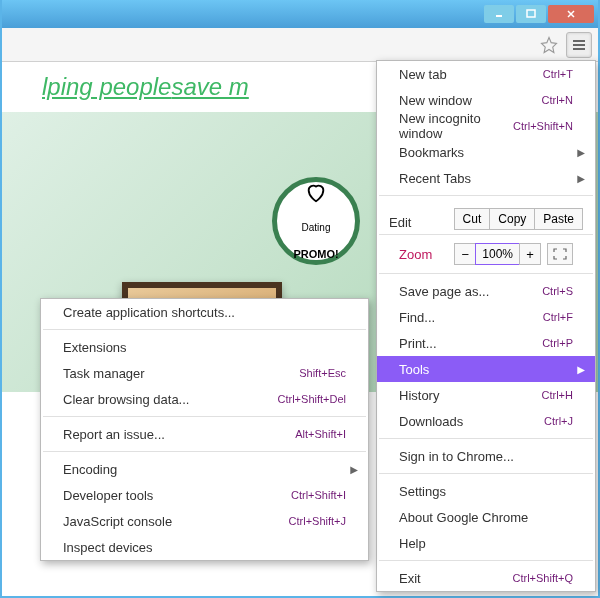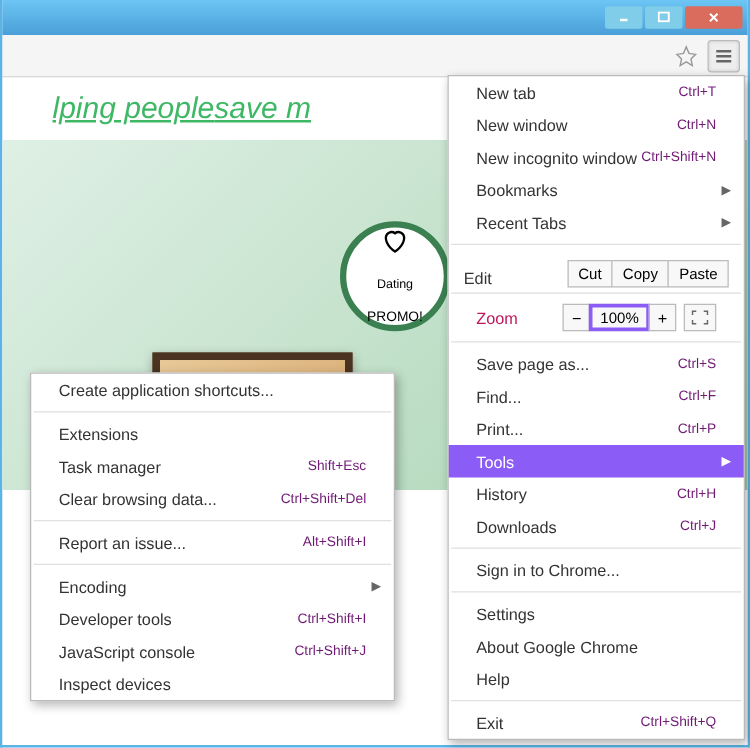--- a/index.html
+++ b/index.html
@@ -13,42 +13,42 @@
 .toolbar{height:34px;background:#f5f5f5;border-bottom:1px solid #d0d0d0;display:flex;justify-content:flex-end;align-items:center;padding:0 6px;gap:6px}
 .star{width:22px;height:22px;display:flex;align-items:center;justify-content:center;color:#888}
 .hamburger{width:26px;height:26px;border:1px solid #bbb;border-radius:3px;background:#eee;display:flex;align-items:center;justify-content:center;box-shadow:inset 0 0 3px rgba(0,0,0,.15)}
 .hamburger svg{color:#666}
 .page{position:absolute;top:62px;left:0;right:0;bottom:0;background:#fff}
 .banner{height:50px;display:flex;align-items:center;padding-left:40px}
 .banner span{color:#3eb865;font-size:24px;font-style:italic;text-decoration:underline}
 .hero{position:absolute;top:50px;left:0;right:0;height:280px;background:linear-gradient(135deg,#dff0e5 0%,#c5e2cc 50%,#a8d4b2 100%)}
 .promo-circle{position:absolute;top:115px;left:270px;width:88px;height:88px;border-radius:50%;background:#fff;border:5px solid #3a8050;display:flex;flex-direction:column;align-items:center;justify-content:space-between}
 .promo-circle .dlabel{font-size:10px;margin-top:2px}
-.promo-circle .plabel{font-size:11px;font-weight:normal}
+.promo-circle .plabel{font-size:11px;font-weight:bold}
 .photoframe{position:absolute;top:170px;left:120px;width:160px;height:120px;background:#6b4a2e;border:6px solid #4a3320;box-shadow:0 3px 8px rgba(0,0,0,.3)}
 .photoframe .inner{width:100%;height:100%;background:linear-gradient(135deg,#e8c898,#d4a76c)}
 .menu{position:absolute;background:#fff;border:1px solid #bababa;box-shadow:2px 3px 8px rgba(0,0,0,.3)}
-.menu-main{top:60px;right:4px;width:238px}
-.menu-sub{top:298px;left:24px;width:292px}
+.menu-main{top:60px;right:4px;width:220px}
+.menu-sub{top:298px;left:40px;width:329px}
 .mi{height:26px;display:flex;align-items:center;padding:0 22px;color:#333;cursor:default;position:relative}
 .mi .sc{margin-left:auto;color:#701a75;font-size:11px}
 .mi .arrow{position:absolute;right:10px;color:#666;font-size:10px}
 .mi.hl{background:#8b5cf6;color:#fff}
 .mi.hl .arrow{color:#fff}
 .sep{height:1px;background:#e0e0e0;margin:4px 2px}
 .editrow{height:30px;display:flex;align-items:flex-end;padding:0 12px}
 .editrow .lbl{color:#333}
 .editrow .btns{margin-left:auto;display:flex}
 .editrow .btn{border:1px solid #bbb;padding:3px 8px;background:#f8f8f8;font-size:12px;margin-left:-1px}
 .editrow .btn:first-child{margin-left:0}
 .zoomrow{height:30px;display:flex;align-items:center;padding:0 22px}
 .zoomrow .lbl{color:#be185d}
 .zoomrow .ctrls{margin-left:auto;display:flex;align-items:center;gap:0}
 .zoomrow .zb{border:1px solid #bbb;width:22px;height:22px;background:#f8f8f8;display:flex;align-items:center;justify-content:center;font-size:13px;margin-left:-1px}
-.zoomrow .zv{border:3px solid #8b5cf6;height:22px;padding:0 6px;background:#f8f8f8;display:flex;align-items:center;font-size:12px;margin-left:-1px}
+.zoomrow .zv{border:1px solid #8b5cf6;height:22px;padding:0 6px;background:#f8f8f8;display:flex;align-items:center;font-size:12px;margin-left:-1px}
 .zoomrow .fs{border:1px solid #bbb;width:26px;height:22px;background:#f8f8f8;margin-left:6px;display:flex;align-items:center;justify-content:center}
 </style>
 </head>
 <body>
 
 <div class="window">
   <div class="titlebar">
     <div class="titlebtn minbtn">
         <svg width="10" height="10">
           <line x1="2" y1="7" x2="8" y2="7" stroke="#fff" stroke-width="2"></line>

